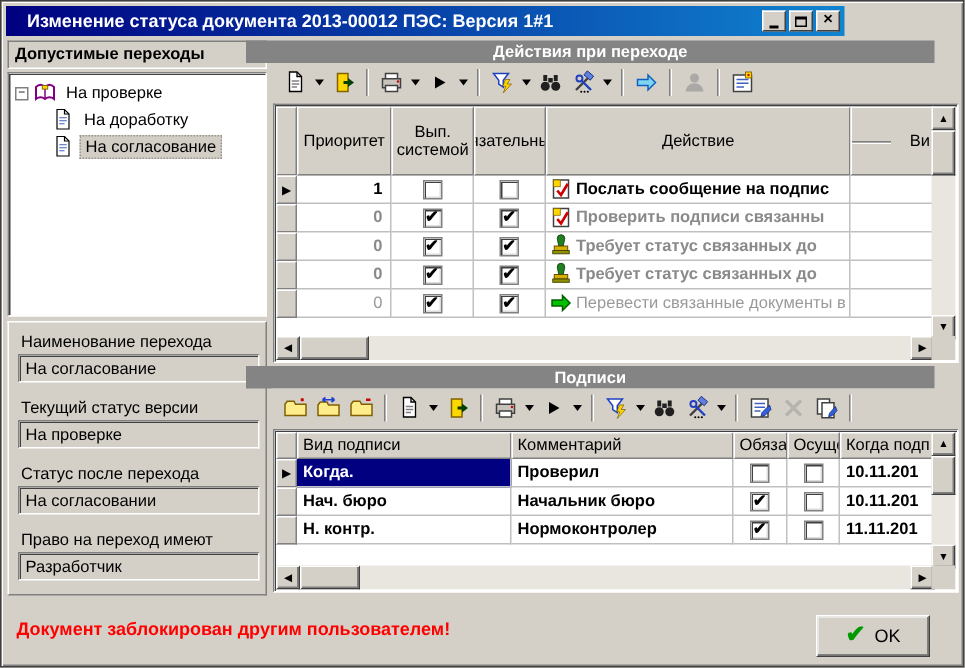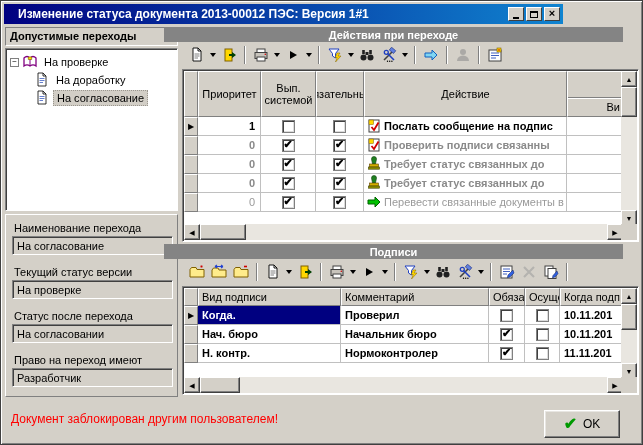--- a/index.html
+++ b/index.html
@@ -69,38 +69,38 @@
   .cb{width:13px;height:13px;background:#fff;border:1px solid #808080;
     box-shadow:inset 1px 1px 0 #404040, inset -1px -1px 0 #dcdcdc;
     display:flex;align-items:center;justify-content:center;font-size:11px;font-weight:bold;color:#000;}
   .cb::after{content:"";}
   .cb.checked::after{content:"✔";margin-top:-1px;}
   .r-active .txt{font-weight:bold;color:#000;}
   .r-active .num{font-weight:bold;color:#000;}
   .r-dim .txt,.r-dim .num{font-weight:bold;color:#8a8a8a;}
   .r-dimn .txt,.r-dimn .num{font-weight:normal;color:#9a9a9a;}
   .ricon{width:16px;height:16px;margin:0 2px 0 2px;flex:0 0 auto;}
-  .ext-split{display:flex;flex-direction:column;padding:0;}
+  .ext-split{display:flex;flex-direction:row;padding:0;}
   .ext-split .et{flex:1 1 auto;width:100%;border-bottom:1px solid #808080;box-shadow:0 1px 0 #fff;}
   .ext-split .eb{height:18px;width:100%;display:flex;align-items:center;justify-content:flex-end;padding-right:2px;font-size:11px;}
   
   .vscroll{position:absolute;top:0;right:0;width:16px;background:#e9e6e0;}
   .hscroll{position:absolute;bottom:0;left:0;height:16px;background:#e9e6e0;display:flex;}
   .sbtn{width:16px;height:16px;background:#d4d0c8;border:1px solid;border-color:#fff #404040 #404040 #fff;
     box-shadow:inset -1px -1px 0 #808080;display:flex;align-items:center;justify-content:center;
     font-size:7px;color:#000;line-height:1;flex:0 0 auto;}
   .thumbv{position:absolute;left:0;width:16px;background:#d4d0c8;border:1px solid;border-color:#fff #404040 #404040 #fff;box-shadow:inset -1px -1px 0 #808080;}
   .thumbh{height:16px;background:#d4d0c8;border:1px solid;border-color:#fff #404040 #404040 #fff;box-shadow:inset -1px -1px 0 #808080;flex:0 0 auto;}
   .hspacer{flex:1 1 auto;}
   .corner{position:absolute;right:0;bottom:0;width:16px;height:16px;background:#d4d0c8;}
   
   .sel-able.sel{background:#000080;color:#fff !important;}
   .sigtxt{font-weight:bold;color:#000;padding-left:4px;}
   
-  .footer-msg{position:absolute;left:10px;top:411px;color:#ff0000;font-weight:normal;font-size:12px;}
+  .footer-msg{position:absolute;left:10px;top:411px;color:#ff0000;font-weight:bold;font-size:12px;}
   .ok-btn{position:absolute;left:543px;top:409px;width:76px;height:28px;background:#d4d0c8;
     border:1px solid;border-color:#fff #404040 #404040 #fff;box-shadow:inset -1px -1px 0 #808080, inset 1px 1px 0 #e8e6e2;
     font-size:12px;color:#000;display:flex;align-items:center;justify-content:center;gap:6px;cursor:default;}
   .ok-check{color:#009900;font-weight:bold;font-size:16px;line-height:1;}
 </style>
 </head>
 <body>
 
 <div class="window">
 

